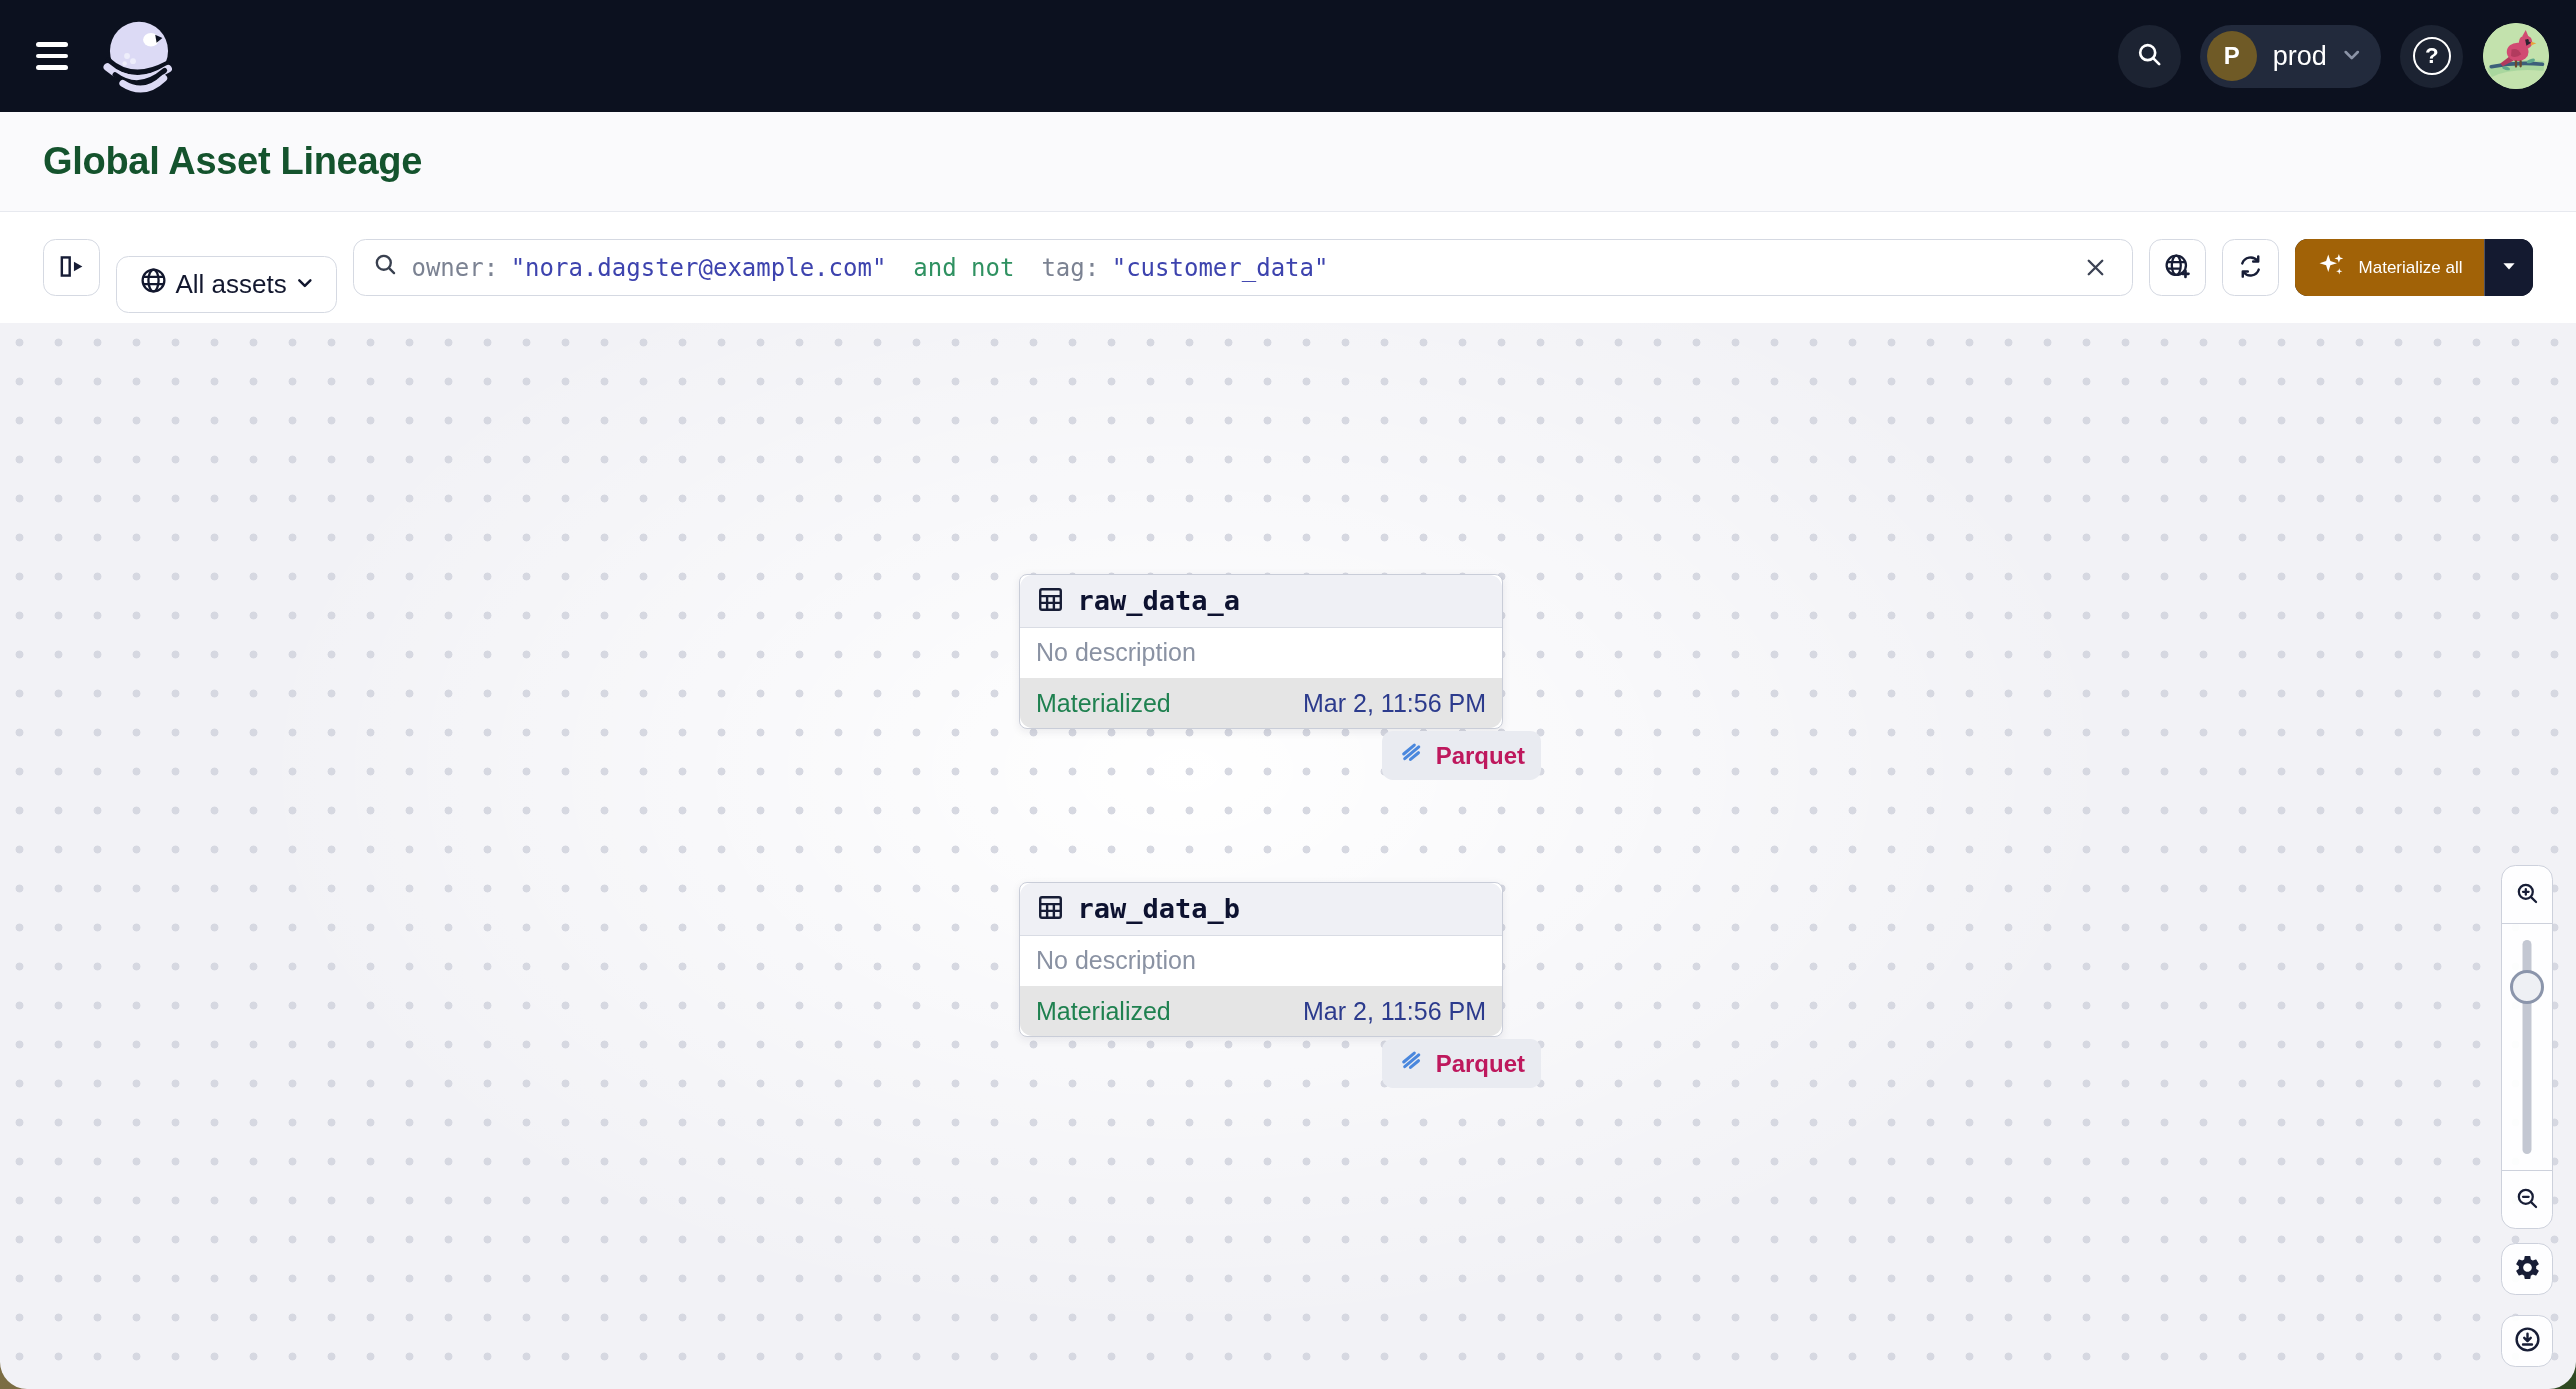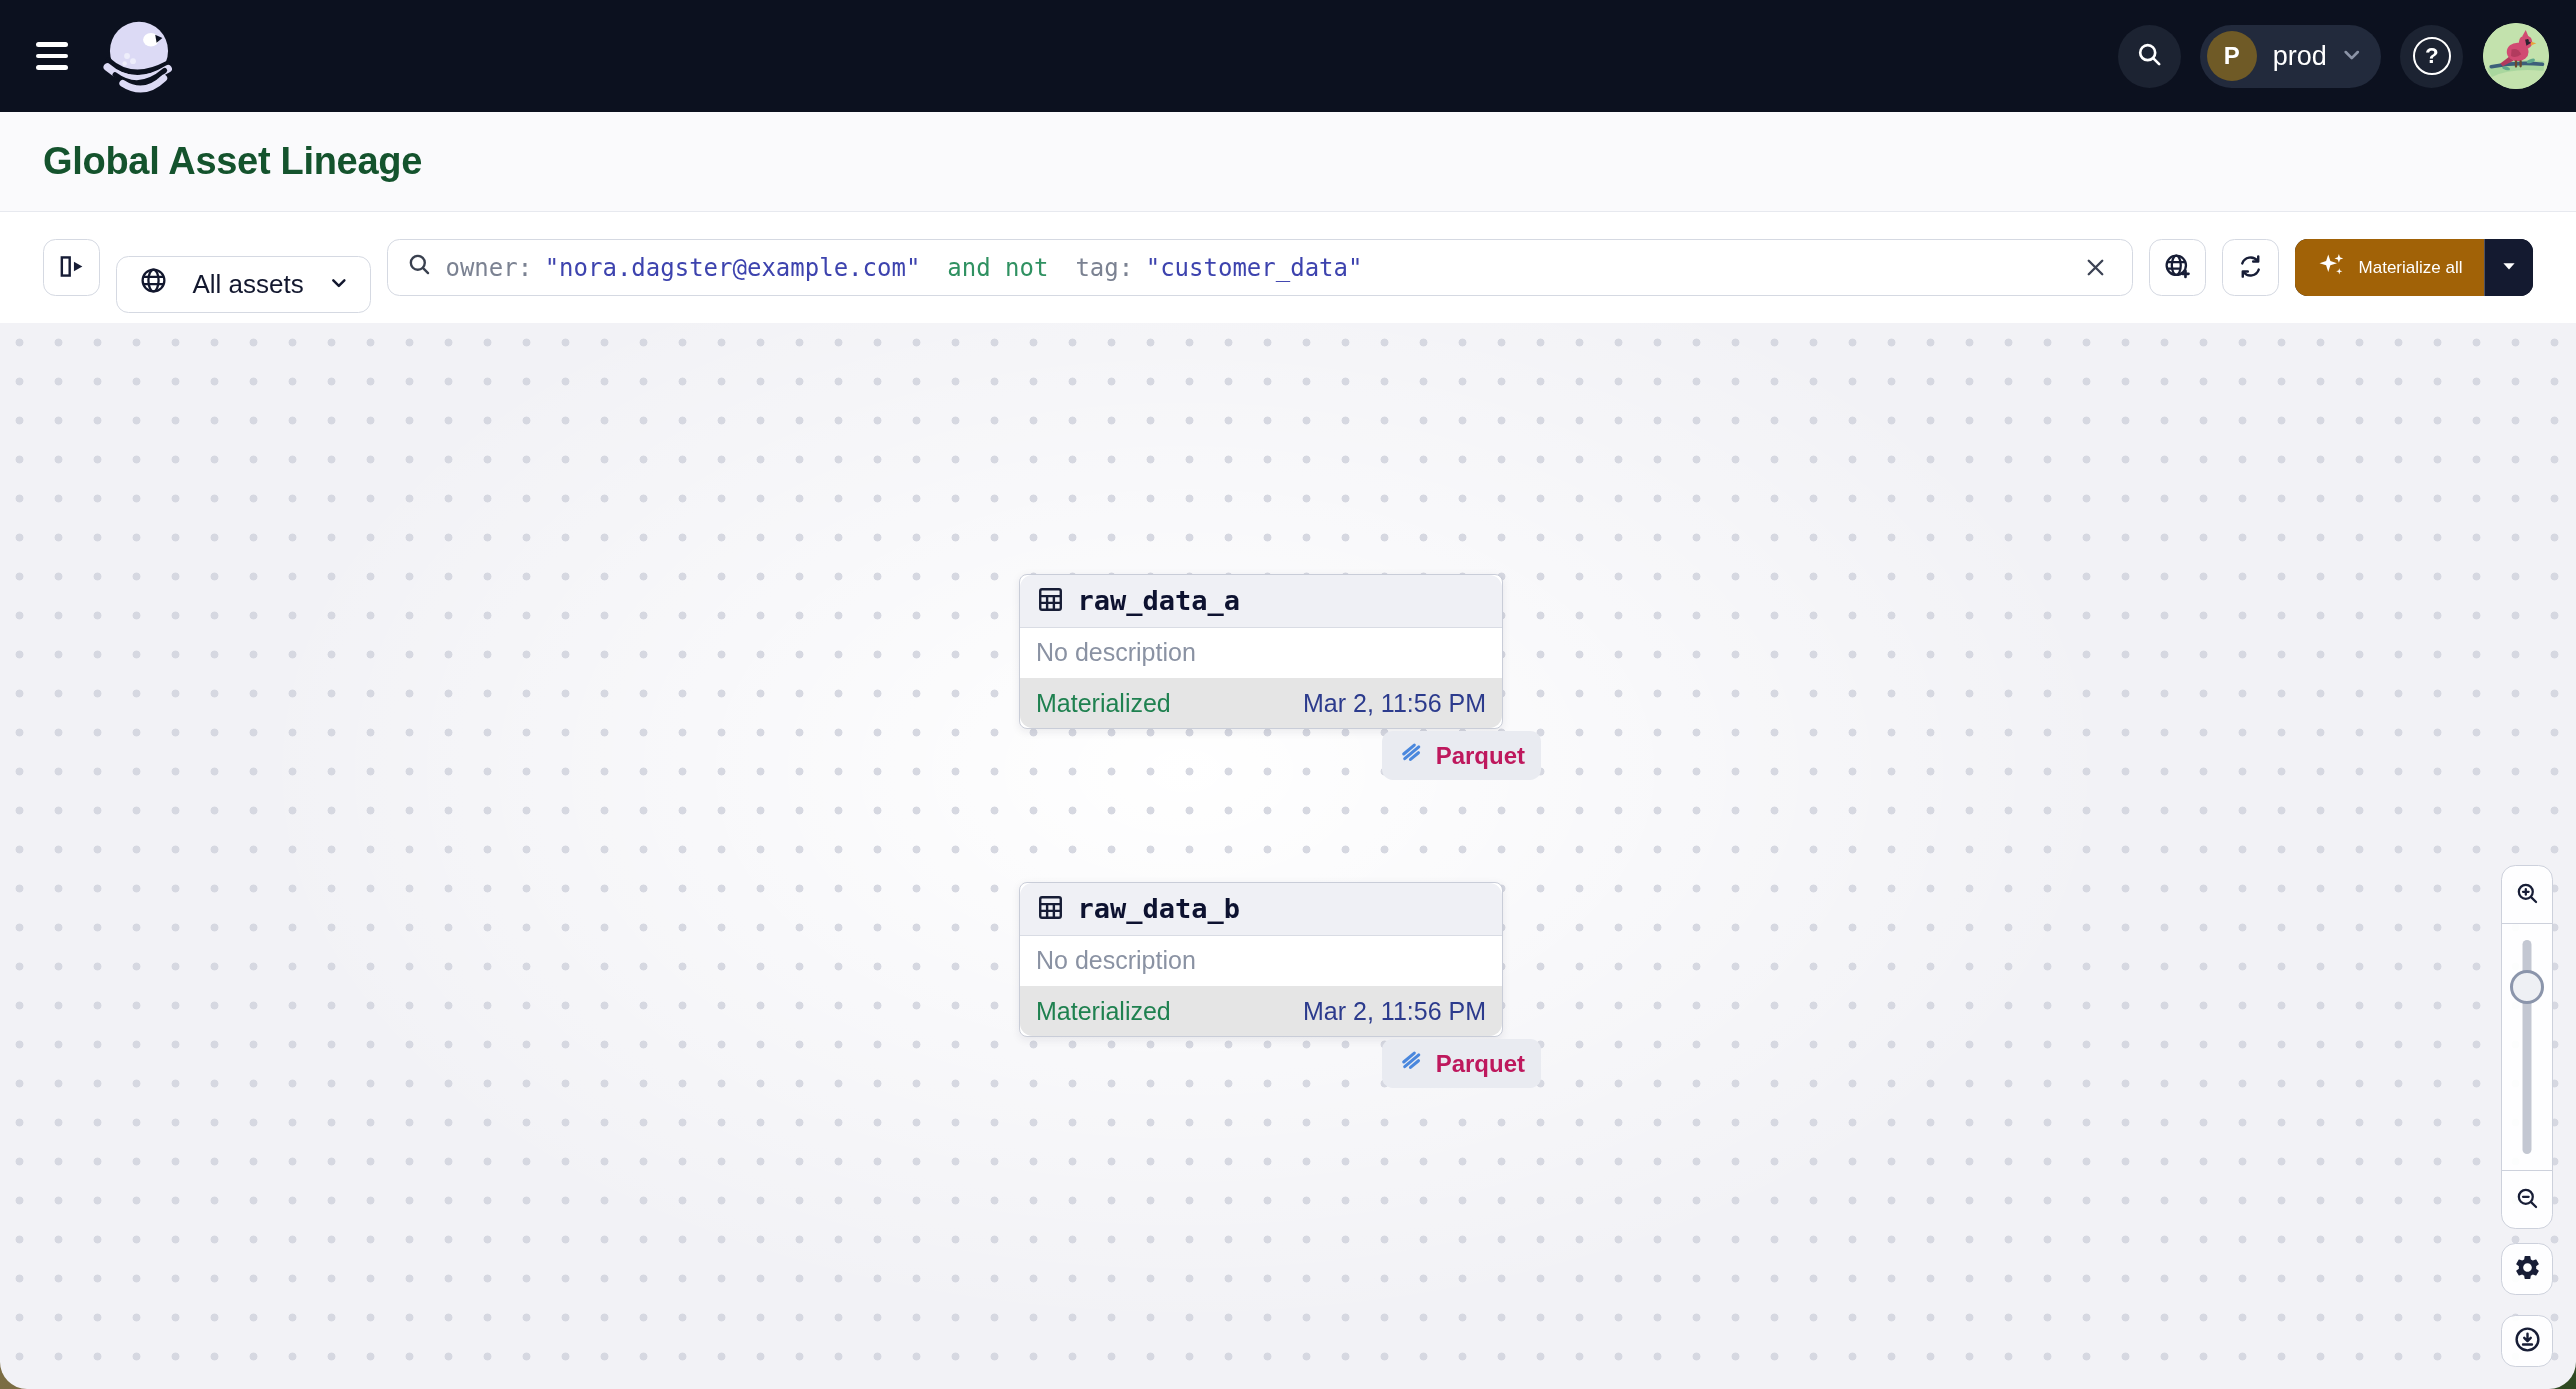--- a/index.html
+++ b/index.html
@@ -25,21 +25,21 @@
   .user-avatar { width:66px; height:66px; border-radius:50%; overflow:hidden; border:none; background:#c3e2ad; cursor:pointer; }
 
   
   .page-header { height:100px; flex:0 0 100px; background:#fafafc; display:flex; align-items:center; justify-content:space-between; padding:0 43px; border-bottom:1.8px solid #e7e9ef; }
   .page-title { font-size:38px; font-weight:700; color:#14532d; letter-spacing:-0.3px; }
   .reload-btn { display:flex; align-items:center; gap:12.5px; height:59px; padding:0 23px; border-radius:14.3px; border:1.8px solid #d5d9e2; background:#fafafc; font-size:26px; color:#161c33; cursor:pointer; font-family:inherit; }
 
   
   .toolbar { height:111px; flex:0 0 111px; background:#ffffff; display:flex; align-items:center; gap:16px; padding:0 43px; }
   .icon-btn { width:57px; height:57px; border-radius:12.5px; border:1.8px solid #d5d9e2; background:#fff; display:flex; align-items:center; justify-content:center; color:#171d36; cursor:pointer; }
-  .scope-chip { height:57px; border-radius:12.5px; border:1.8px solid #d5d9e2; background:#fff; display:flex; align-items:center; gap:25px; padding:0 21.5px; font-size:26px; color:#12172e; cursor:pointer; font-family:inherit;margin-top:33px; }
+  .scope-chip { height:57px; border-radius:12.5px; border:1.8px solid #d5d9e2; background:#fff; display:flex; align-items:center; gap:8px; padding:0 21.5px; font-size:26px; color:#12172e; cursor:pointer; font-family:inherit;margin-top:33px; }
   .search-box { flex:1; height:57px; border-radius:12.5px; border:1.8px solid #d5d9e2; background:#fff; display:flex; align-items:center; gap:12.5px; padding:0 18px; font-family:"DejaVu Sans Mono", monospace; font-size:24px; cursor:text; }
   .search-box .q { white-space:pre; }
   .q-key { color:#7b8292; }
   .q-value { color:#3d43ae; }
   .q-op { color:#2f9161; }
   .clear-btn { margin-left:auto; background:none; border:none; color:#3c4354; display:flex; cursor:pointer; padding:5.4px; }
   .materialize { display:flex; height:57px; border-radius:12.5px; overflow:hidden; background:#141a30; }
   .materialize-main { display:flex; align-items:center; gap:11.6px; padding:0 21.5px; background:#a16207; color:#fff; font-size:17px; font-weight:500; border:none; cursor:pointer; font-family:inherit; }
   .materialize-caret { width:49px; background:#141a30; border:none; border-left:1.8px solid rgba(255,255,255,.25); color:#fff; display:flex; align-items:center; justify-content:center; cursor:pointer; }
 

